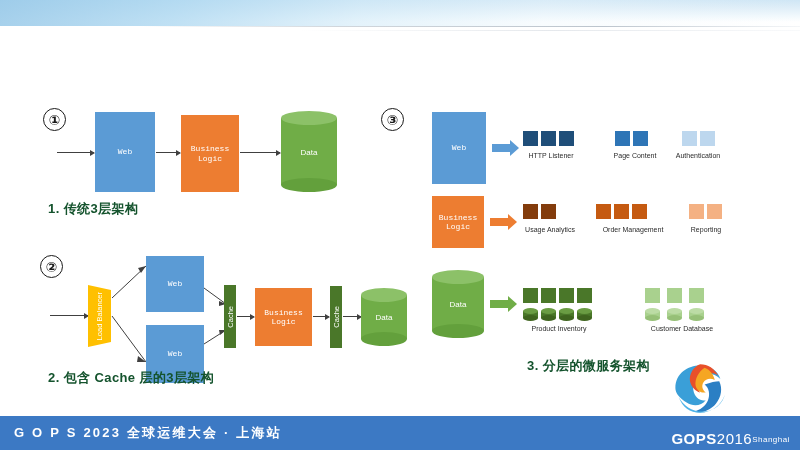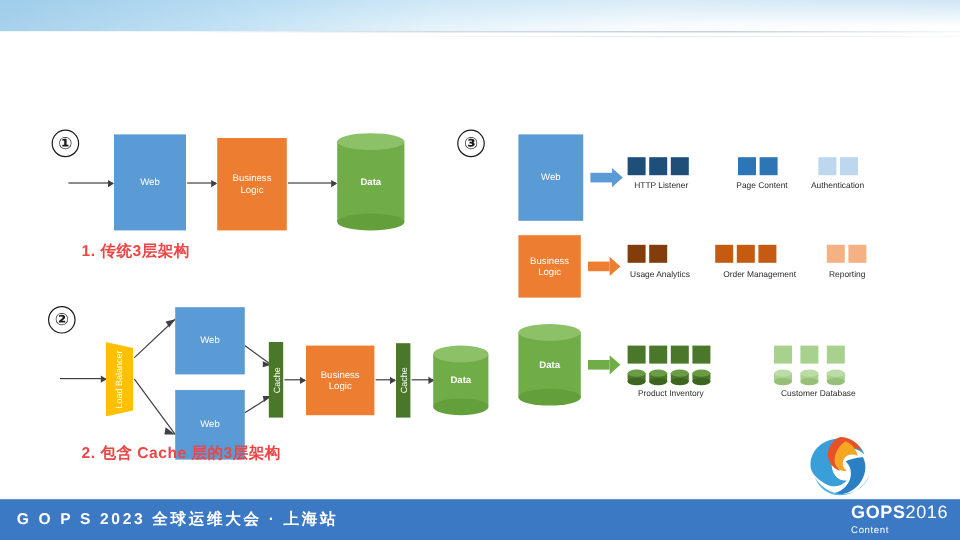--- a/index.html
+++ b/index.html
@@ -81,38 +81,38 @@
     position: absolute;
     width: 23px; height: 23px; border-radius: 50%;
     border: 1.6px solid #1a1a1a;
     color: #1a1a1a; font-size: 14px; font-weight: bold;
     display: flex; align-items: center; justify-content: center;
     background: #fff;
   }
   .box {
     position: absolute;
     display: flex; align-items: center; justify-content: center;
-    color: #ffffff; font-size: 8px; text-align: center; line-height: 1.15;
+    color: #ffffff; font-size: 8px; text-align: center; line-height: 1.15; font-family: Liberation Mono, monospace;
   }
   .box.blue   { background: #5b9bd5; }
   .box.orange { background: #ed7d31; }
   .box-label-2l { white-space: pre-line; }
 
   
   .vbox {
     position: absolute;
     display: flex; align-items: center; justify-content: center;
     color: #fff; font-size: 7.5px;
   }
   .vbox span { writing-mode: vertical-rl; transform: rotate(180deg); white-space: nowrap; }
   .vbox.cache  { background: #4a7729; }
   .vbox.lb     { background: #ffc000; color: #ffffff; }
 
   
-  .cyl { position: absolute; font-weight: bold; }
+  .cyl { position: absolute; }
   .cyl .body {
     position: absolute; left: 0; right: 0; top: 7px; bottom: 7px;
     background: #70ad47;
   }
   .cyl .top {
     position: absolute; left: 0; right: 0; top: 0; height: 14px;
     background: #8cc168; border-radius: 50%;
   }
   .cyl .bot {
     position: absolute; left: 0; right: 0; bottom: 0; height: 14px;
@@ -155,42 +155,42 @@
   .mini-cyl .mt { position: absolute; left:0; right:0; top:0; height:6px; border-radius:50%; }
   .mini-cyl .mbo{ position: absolute; left:0; right:0; bottom:0; height:6px; border-radius:50%; }
 
   .tile-label {
     position: absolute; font-size: 7px; color: #2b2b2b;
     white-space: nowrap; text-align: center;
   }
 
   
   .caption {
-    position: absolute; font-size: 13px; font-weight: bold; color: #ef4444;
-    letter-spacing: .4px; white-space: nowrap; margin-left: 20px;
+    position: absolute; font-size: 13px; font-weight: bold; color: #14532d;
+    letter-spacing: .4px; white-space: nowrap;
   }
 
   
   .bottom-bar {
     position: absolute; left: 0; bottom: 0;
     width: 800px; height: 34px;
     background: #3c79c4;
   }
   .bottom-bar-text {
     position: absolute; left: 14px; top: 8px;
     color: #ffffff; font-size: 13px; font-weight: bold;
     letter-spacing: 2.2px; white-space: nowrap;
   }
   .gops-mark {
     position: absolute; right: 72px; top: 362px;
     width: 58px; height: 54px;
   }
   .gops-footer {
     position: absolute; right: 10px; bottom: 4px;
-    display: flex; flex-direction: column; align-items: flex-start; line-height: 1; margin-left: 29px;
+    display: flex; flex-direction: row; align-items: center; line-height: 1; margin-left: 29px;
   }
   .gops-footer .line1 {
     color: #ffffff; font-size: 15px; font-weight: bold; letter-spacing: .5px;
   }
   .gops-footer .line1 .yr { font-weight: normal; }
   .gops-footer .line2 {
     color: #ffffff; font-size: 8px; margin-top: 3px; letter-spacing: .5px;
   }
 </style>
 </head>
@@ -365,32 +365,33 @@
     <div class="mt" style="background:#bcdca5;"></div>
     <div class="mbo" style="background:#96c077;"></div>
   </div>
   <div class="mini-cyl" style="left:689px; top:308px;">
     <div class="mb" style="background:#a9d18e;"></div>
     <div class="mt" style="background:#bcdca5;"></div>
     <div class="mbo" style="background:#96c077;"></div>
   </div>
   <div class="tile-label" style="left:637px; top:325px; width:90px;">Customer Database</div>
 
+  <div class="caption" style="left:527px; top:357px;">3. 分层的微服务架构</div>
 
   <svg class="gops-mark" viewBox="0 0 100 96">
     <path d="M8 46 C8 20 30 6 52 6 C70 6 84 16 88 30 C80 22 68 18 56 22 C44 26 38 38 40 50 C42 62 52 70 62 68 C54 78 40 80 28 72 C16 64 8 56 8 46 Z" fill="#3a9fd8"></path>
     <path d="M52 4 C66 4 78 12 84 24 C74 18 62 18 54 26 C46 34 46 46 52 54 C44 52 36 44 34 34 C32 22 40 8 52 4 Z" fill="#e8502a"></path>
     <path d="M60 10 C70 14 76 22 78 32 C70 28 62 30 58 36 C54 42 56 50 62 54 C54 56 46 50 44 42 C42 30 50 16 60 10 Z" fill="#f5a623"></path>
     <path d="M86 34 C92 46 90 62 80 74 C70 86 54 92 40 88 C52 86 62 78 66 68 C70 58 68 46 60 40 C70 36 80 34 86 34 Z" fill="#2b7fc4"></path>
     <path d="M14 62 C22 78 40 90 60 88 C78 86 92 74 96 58 C90 76 72 90 52 90 C34 90 20 80 14 62 Z" fill="#4fb3e8"></path>
   </svg>
 
   <div class="bottom-bar">
     <div class="bottom-bar-text">G O P S 2023 全球运维大会 · 上海站</div>
     <div class="gops-footer">
       <div class="line1">
         <span>GOPS</span><span class="yr">2016</span>
       </div>
-      <div class="line2">Content</div>
+      <div class="line2">Shanghai</div>
     </div>
   </div>
 
 </div>
 
 </body></html>

